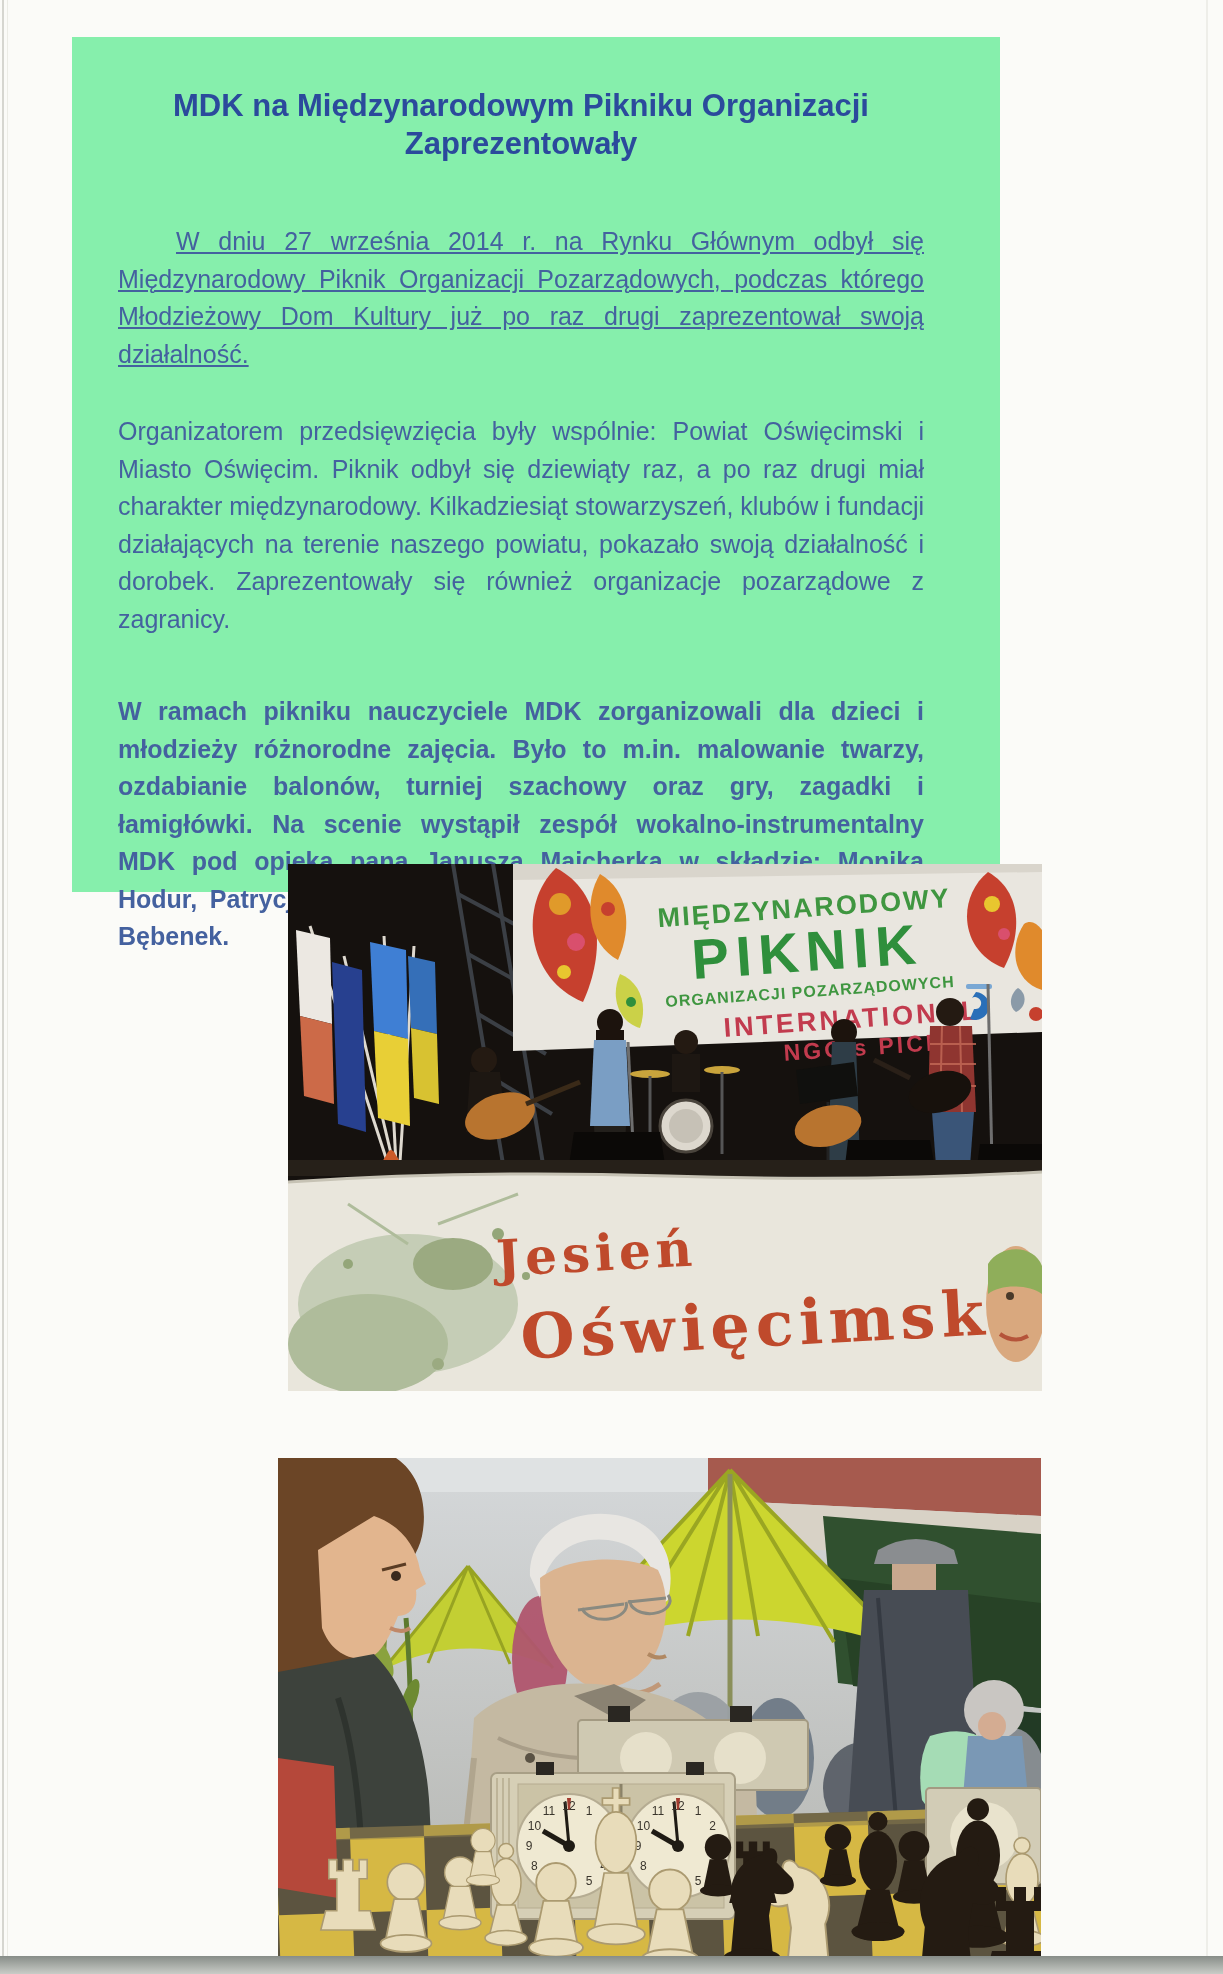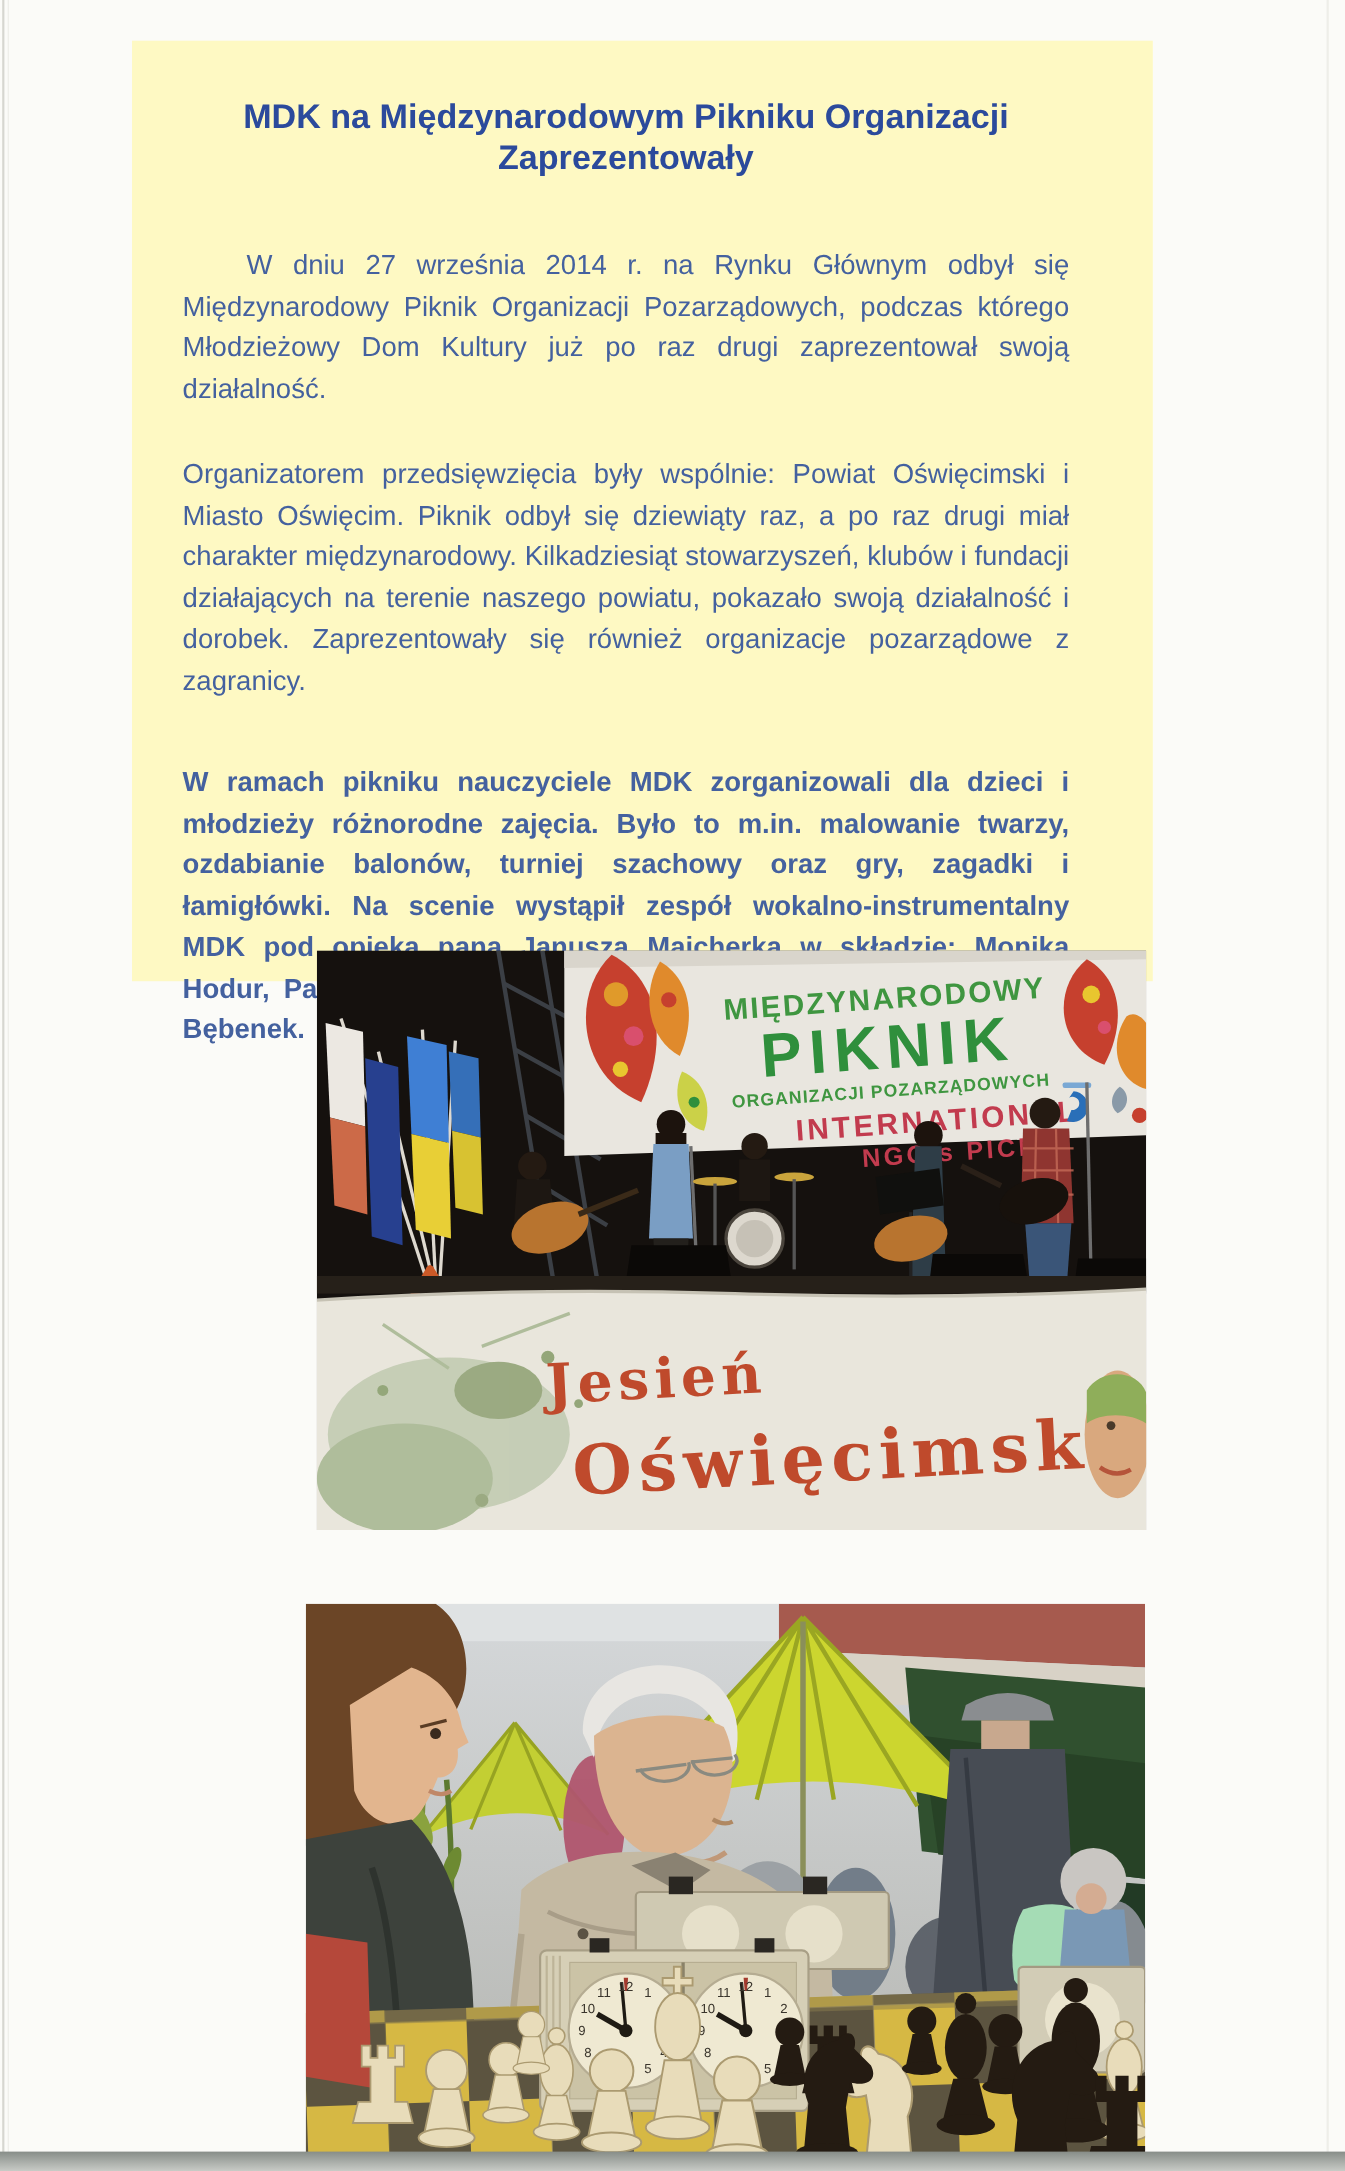--- a/index.html
+++ b/index.html
@@ -9,33 +9,32 @@
     font-family:"Liberation Sans", sans-serif;
     overflow:hidden;
   }
   .scan-line-left{position:absolute;left:2px;top:0;width:2px;height:100%;background:#d6d6d0;}
   .scan-line-left2{position:absolute;left:7px;top:0;width:1px;height:100%;background:#ecece6;}
   .scan-line-right{position:absolute;left:1206px;top:0;width:2px;height:100%;background:#eeeee9;}
   .scan-bar-bottom{position:absolute;left:0;top:1956px;width:100%;height:18px;
     background:linear-gradient(#878d88,#c9ccc7);}
   .pink-panel{
     position:absolute;left:72px;top:37px;width:928px;height:855px;
-    background:#fef9c3;
-    margin-left:48px;
+    background:#86efac;
   }
   .article-title{
     position:absolute;left:46px;right:76px;top:50px;margin:0;
     text-align:center;color:#2b4a9c;font-size:31px;line-height:38px;font-weight:bold;
   }
   .pink-panel p{
     position:absolute;left:46px;right:76px;margin:0;
     color:#44619f;font-size:25px;line-height:37.5px;
     text-align:justify;
   }
-  .p1{top:186px;text-indent:58px;}
+  .p1{top:186px;text-indent:58px;text-decoration:underline;}
   .p2{top:376px;}
   .p3{top:551px;}
   .p4{top:656px;font-weight:bold;}
   .photo{position:absolute;display:block;}
   .photo svg{display:block;}
   #photo-stage{left:248px;top:848px;width:754px;height:527px;}
   #photo-chess{left:238px;top:1442px;width:763px;height:517px;}
   .clock-num{font-family:"Liberation Sans",sans-serif;font-size:12px;fill:#3a352c;text-anchor:middle;}
   text{font-family:"Liberation Sans",sans-serif;}
   .paint-text{font-family:"DejaVu Serif",serif;font-weight:bold;fill:#bf4a2c;}

